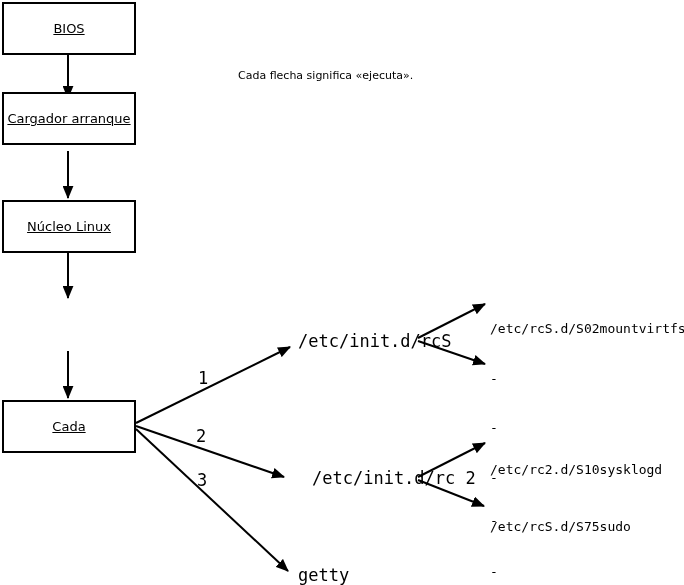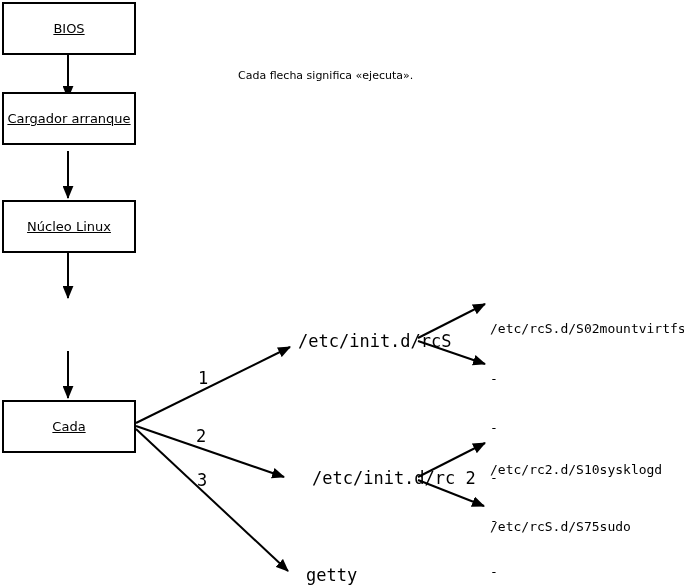--- a/index.html
+++ b/index.html
@@ -50,21 +50,21 @@
     font-family: "DejaVu Sans Mono", "Liberation Mono", monospace;
     font-size: 17px;
     line-height: 16px;
     white-space: pre;
   }
   .branch-num-1 { left: 198px; top: 370px; }
   .branch-num-2 { left: 196px; top: 428px; }
   .branch-num-3 { left: 197px; top: 472px; }
   .target-rcs   { left: 298px; top: 333px; }
   .target-rc2   { left: 296px; top: 470px; margin-left: 16px; }
-  .target-getty { left: 298px; top: 567px; margin-left: 8px; }
+  .target-getty { left: 298px; top: 567px; }
   .script-col {
     position: absolute;
     left: 490px;
     font-family: "DejaVu Sans Mono", "Liberation Mono", monospace;
     font-size: 13px;
     white-space: pre;
   }
   .col-rcs { top: 288px; line-height: 16.5px; }
   .col-rc2 { top: 427px; line-height: 17px; }
 </style>

